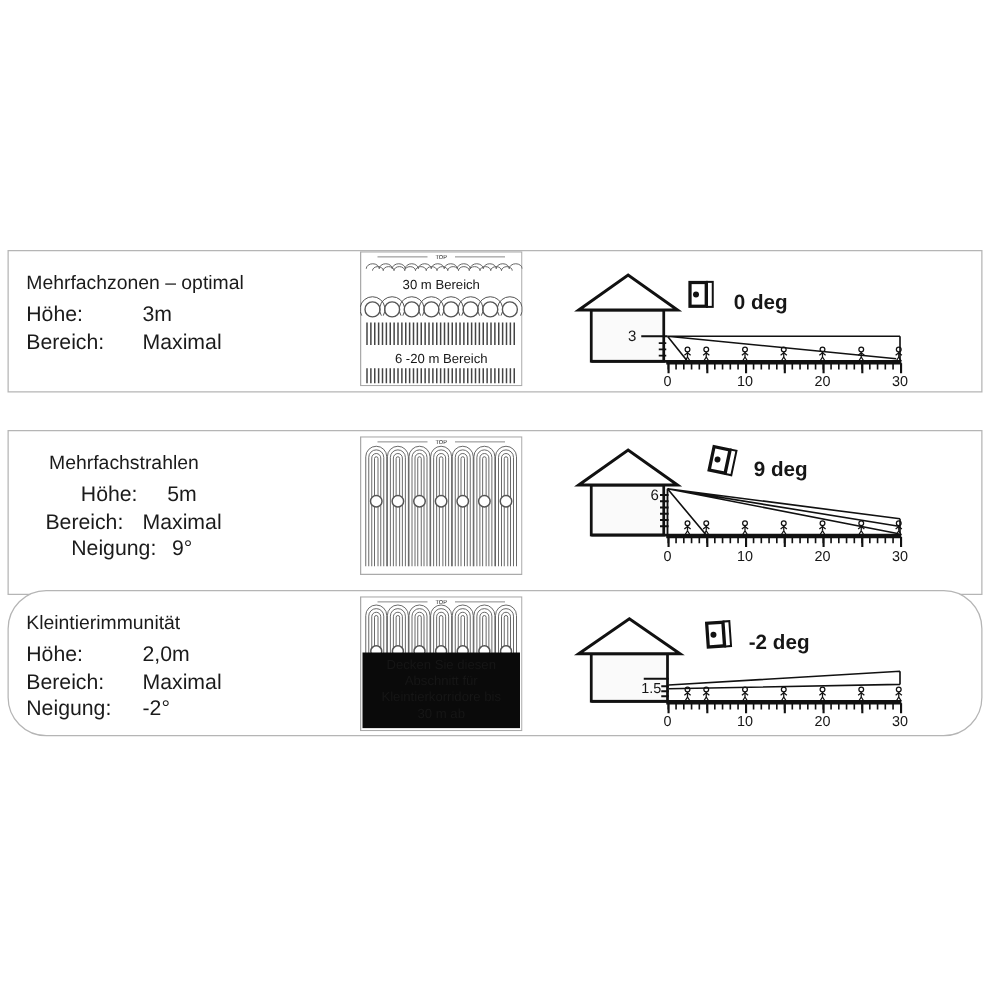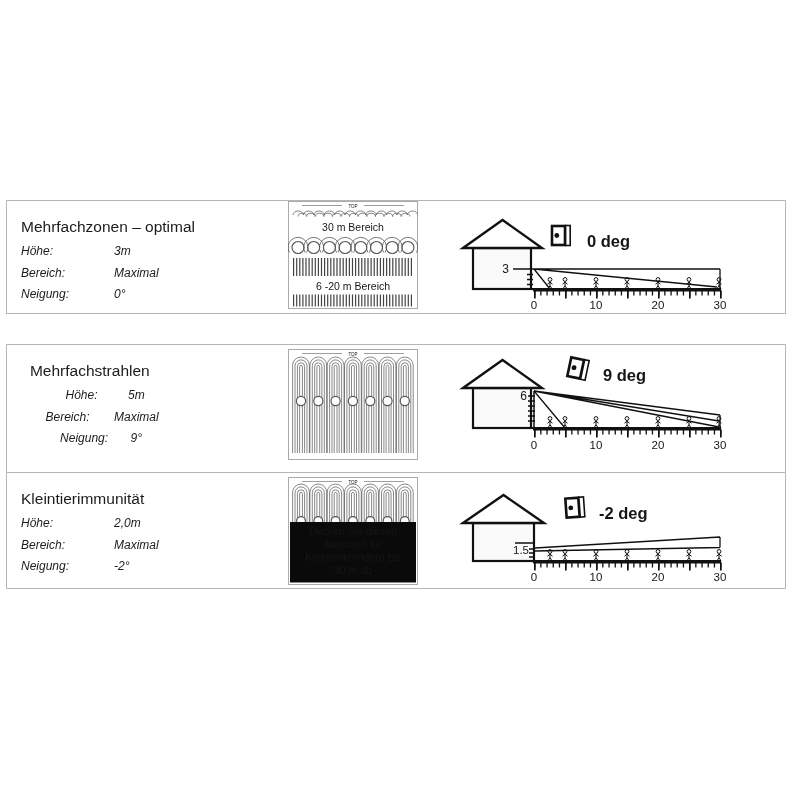--- a/index.html
+++ b/index.html
@@ -1,44 +1,43 @@
 <!DOCTYPE html>
 <html><head>
 <meta charset="utf-8">
 <style>
   html,body{margin:0;padding:0;background:#ffffff;}
   body{width:800px;height:800px;font-family:"Liberation Sans",sans-serif;}
   .canvas{position:relative;width:800px;height:800px;background:#fff;overflow:hidden;}
   .row{position:absolute;left:6px;width:780px;border:1px solid #b5b5b5;background:#fff;box-sizing:border-box;}
   #row-1{top:200px;height:114px;}
   #row-2{top:344px;height:132px;text-align:center;}
-  #row-3{top:472px;height:117px;}
+  #row-3{top:472px;height:117px;border-radius:31px;}
   .textblock{position:absolute;left:14px;top:17px;color:#1b1b1b;}
   .title{font-size:15.5px;margin-bottom:5px;white-space:nowrap;}
-  .spec{font-size:12px;line-height:21.5px;white-space:nowrap;font-style:italic;}
+  .spec{font-size:17px;line-height:21.5px;white-space:nowrap;}
   .spec .lbl{display:inline-block;width:93px;}
   svg{display:block;}
   svg text{font-family:"Liberation Sans",sans-serif;fill:#161616;}
   .pattern{position:absolute;left:281px;}
   #pattern-1{top:0px;}
   #pattern-2{top:4px;}
   #pattern-3{top:4px;}
   .sideview{position:absolute;left:444px;top:0;}
 </style>
 </head>
 <body>
 
 <div class="canvas">
 
   <section class="row" id="row-1">
     <div class="textblock">
       <div class="title">Mehrfachzonen – optimal</div>
       <div class="spec"><span class="lbl">Höhe:</span><span class="val">3m</span></div>
       <div class="spec"><span class="lbl">Bereich:</span><span class="val">Maximal</span></div>
-      <div class="spec"><span class="lbl">Neigung:</span><span class="val">0°</span></div>
     </div>
 
     <svg class="pattern" id="pattern-1" width="130" height="108" viewBox="0 0 130 108">
       <rect x="0.5" y="0.5" width="129" height="107" fill="#fff" stroke="#aaa"></rect>
       <line x1="14" y1="4.5" x2="54" y2="4.5" stroke="#777" stroke-width="0.7"></line>
       <line x1="76" y1="4.5" x2="116" y2="4.5" stroke="#777" stroke-width="0.7"></line>
       <text x="65" y="6.5" font-size="4.5" text-anchor="middle">TOP</text>
       <g stroke="#666" stroke-width="0.8" fill="none">
         <path d="M5,14 a5.2,4 0 0 1 10.4,0 a5.2,4 0 0 1 10.4,0 a5.2,4 0 0 1 10.4,0 a5.2,4 0 0 1 10.4,0 a5.2,4 0 0 1 10.4,0 a5.2,4 0 0 1 10.4,0 a5.2,4 0 0 1 10.4,0 a5.2,4 0 0 1 10.4,0 a5.2,4 0 0 1 10.4,0 a5.2,4 0 0 1 10.4,0 a5.2,4 0 0 1 10.4,0 a5.2,4 0 0 1 10.4,0"></path>
         <path d="M10,15.5 a4.3,3.2 0 0 1 8.6,0 a4.3,3.2 0 0 1 8.6,0 a4.3,3.2 0 0 1 8.6,0 a4.3,3.2 0 0 1 8.6,0 a4.3,3.2 0 0 1 8.6,0 a4.3,3.2 0 0 1 8.6,0 a4.3,3.2 0 0 1 8.6,0 a4.3,3.2 0 0 1 8.6,0 a4.3,3.2 0 0 1 8.6,0 a4.3,3.2 0 0 1 8.6,0 a4.3,3.2 0 0 1 8.6,0 a4.3,3.2 0 0 1 8.6,0 a4.3,3.2 0 0 1 8.6,0"></path>

